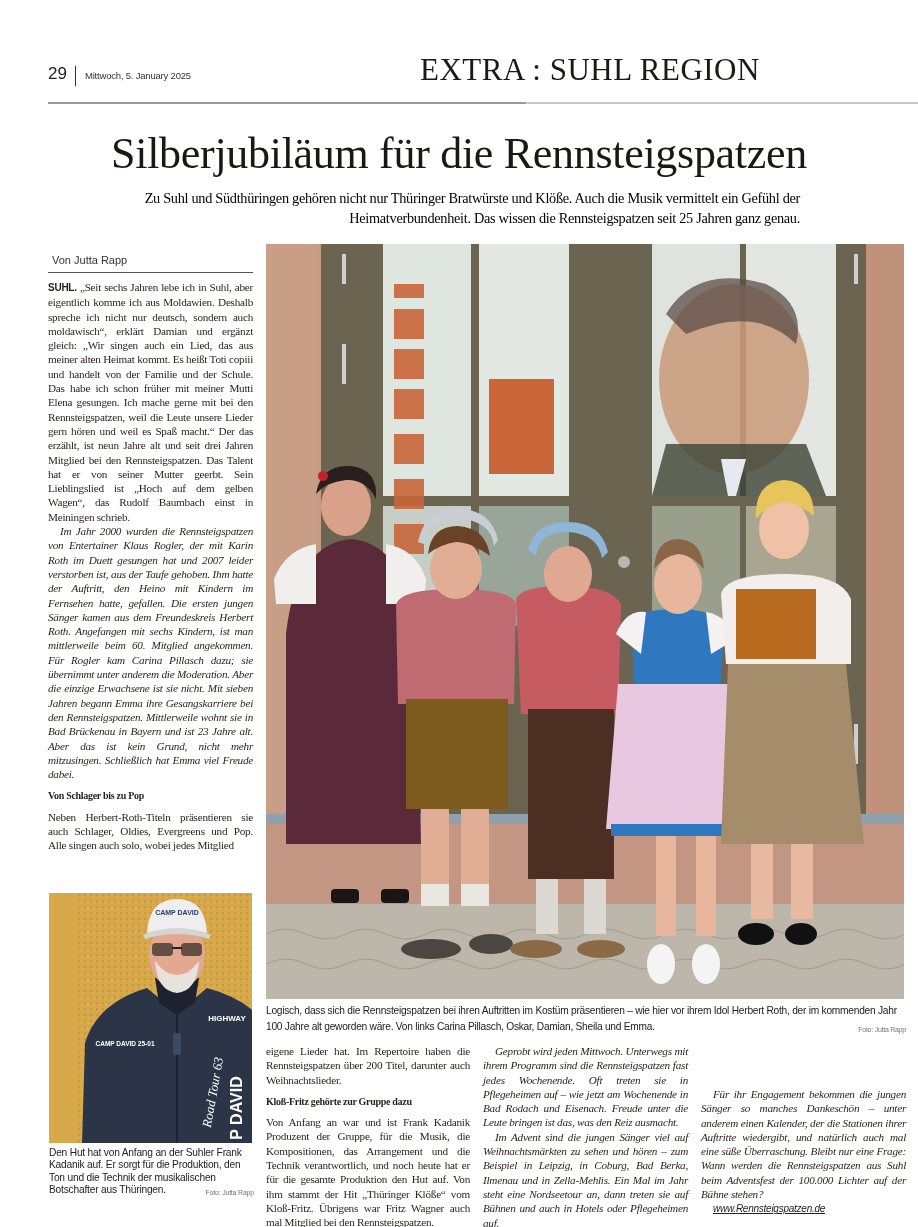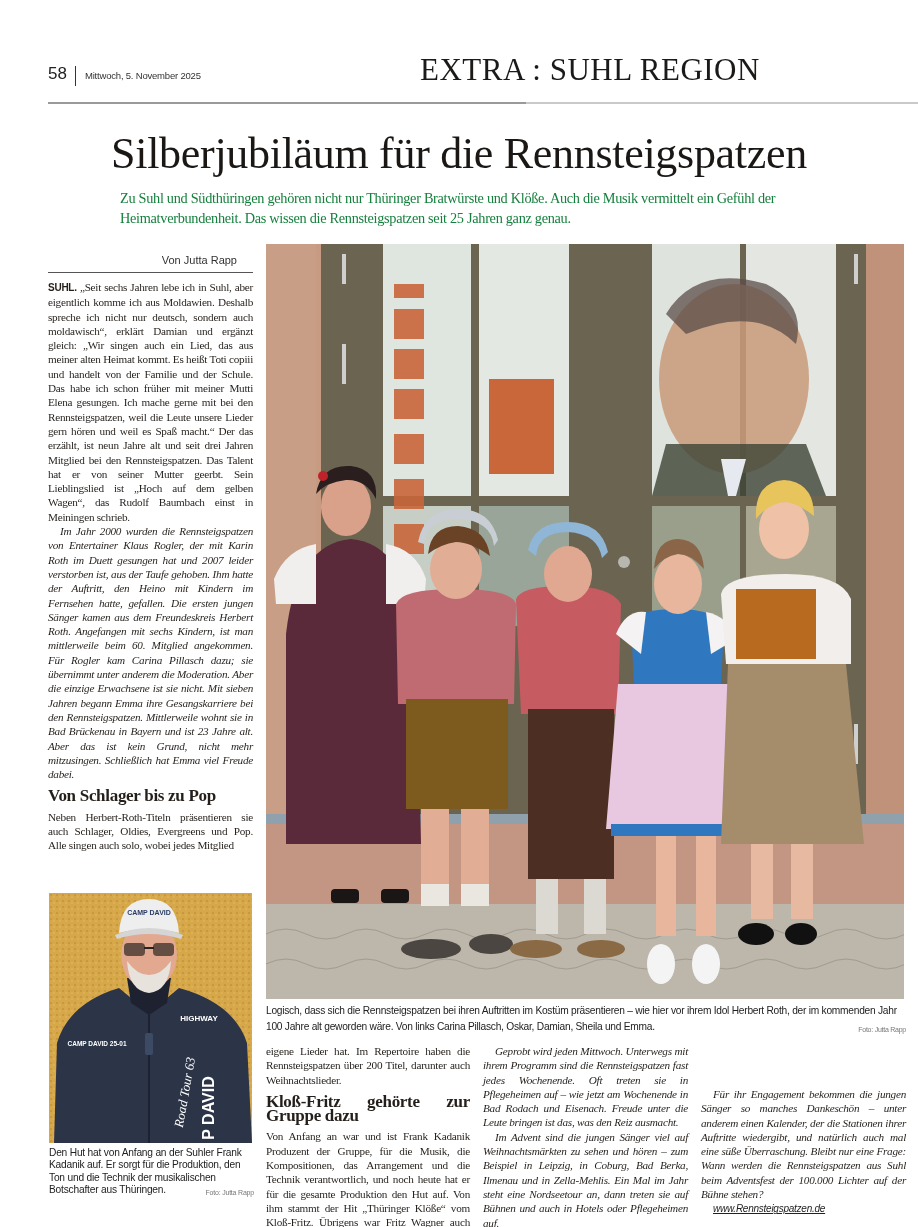--- a/index.html
+++ b/index.html
@@ -9,54 +9,54 @@
   
   .page-head { position: absolute; left: 48px; top: 64px; width: 870px; height: 28px; }
   .page-num { position: absolute; left: 0; top: 0; font-family: "Liberation Sans", sans-serif; font-size: 17px; color: #222; }
   .page-sep { position: absolute; left: 27px; top: 2px; width: 1px; height: 20px; background: #333; }
   .page-date { position: absolute; left: 37px; top: 6px; font-family: "Liberation Sans", sans-serif; font-size: 9.5px; color: #333; letter-spacing: -0.2px; }
   .section-title { position: absolute; left: 372px; top: -12px; font-family: "Liberation Serif", serif; font-size: 31px; letter-spacing: 0.5px; color: #1c1a18; white-space: nowrap; }
   .head-rule { position: absolute; left: 48px; top: 102px; width: 870px; height: 2px; background: linear-gradient(90deg, #9a9a9a 0%, #9a9a9a 55%, #c9c9c9 55%, #c9c9c9 100%); }
 
   
   .headline { position: absolute; left: 0; top: 128px; width: 918px; text-align: center; font-family: Liberation Serif, serif; font-size: 44px; color: #1a1715; letter-spacing: -0.3px; }
-  .subline { position: absolute; left: 120px; top: 188px; width: 680px; text-align: left; font-size: 14.3px; line-height: 20px; color: #15803d; letter-spacing: -0.3px; }
-
-  
-  .byline { position: absolute; left: 32px; top: 254px; width: 205px; text-align: right; font-family: "Liberation Sans", sans-serif; font-size: 11px; color: #333; }
+  .subline { position: absolute; left: 120px; top: 188px; width: 680px; text-align: right; font-size: 14.3px; line-height: 20px; color: #000000; letter-spacing: -0.3px; }
+
+  
+  .byline { position: absolute; left: 52px; top: 254px; width: 205px; text-align: left; font-family: "Liberation Sans", sans-serif; font-size: 11px; color: #333; }
   .byline-rule { position: absolute; left: 48px; top: 272px; width: 205px; height: 1px; background: #555; }
   .col { position: absolute; font-size: 11.2px; line-height: 14.3px; text-align: justify; color: #241f1b; letter-spacing: -0.25px; }
   .col p { text-indent: 0; }
   .col p.ind { text-indent: 12px; font-style: italic; }
-  .col h3 { font-family: "Liberation Serif", serif; font-weight: bold; font-size: 17px; margin: 8px 0 6px 0; letter-spacing: -0.3px; }
+  .col h3 { font-family: "Liberation Serif", serif; font-weight: bold; font-size: 10px; margin: 8px 0 6px 0; letter-spacing: -0.3px; }
   .dateline { font-family: "Liberation Sans", sans-serif; font-weight: bold; font-size: 10px; }
   .col-left { left: 48px; top: 280px; width: 205px; }
 
   
-  .portrait { position: absolute; left: 49px; top: 893px; width: 203px; height: 250px; overflow: hidden; background: #d8a94a; }
+  .portrait { position: absolute; left: 49px; top: 893px; width: 203px; height: 250px; overflow: hidden; background: #d8a94a; padding-left: 28px; }
   .portrait-caption { position: absolute; left: 49px; top: 1147px; width: 205px; font-family: "Liberation Sans", sans-serif; font-size: 10.2px; line-height: 12.4px; color: #222; letter-spacing: -0.2px; }
   .credit { font-family: "Liberation Sans", sans-serif; font-size: 7px; color: #777; float: right; margin-top: 3px; }
 
   
   .main-photo { position: absolute; left: 266px; top: 244px; width: 638px; height: 755px; overflow: hidden; background: #c9a58c; }
   .main-caption { position: absolute; left: 266px; top: 1003px; width: 640px; font-family: "Liberation Sans", sans-serif; font-size: 10.2px; line-height: 16px; color: #222; letter-spacing: -0.25px; }
 
   
   .col-b1 { left: 266px; top: 1044px; width: 204px; }
   .col-b2 { left: 483px; top: 1044px; width: 205px; }
   .col-b3 { left: 701px; top: 1044px; width: 205px; }
   .weblink { font-family: "Liberation Sans", sans-serif; font-style: italic; font-size: 10px; text-decoration: underline; color: #222; padding-left: 12px; }
 </style>
 </head>
 <body>
 
 <div class="page-head">
-  <span class="page-num">58</span>
+  <span class="page-num">29</span>
   <span class="page-sep"></span>
-  <span class="page-date">Mittwoch, 5. November 2025</span>
+  <span class="page-date">Mittwoch, 5. January 2025</span>
   <span class="section-title">EXTRA : SUHL REGION</span>
 </div>
 <div class="head-rule"></div>
 
 <h1 class="headline" style="font-weight:normal;">Silberjubiläum für die Rennsteigspatzen</h1>
 <div class="subline">Zu Suhl und Südthüringen gehören nicht nur Thüringer Bratwürste und Klöße. Auch die Musik vermittelt ein Gefühl der Heimatverbundenheit. Das wissen die Rennsteigspatzen seit 25 Jahren ganz genau.</div>
 
 <div class="byline">Von Jutta Rapp</div>
 <div class="byline-rule"></div>
 

